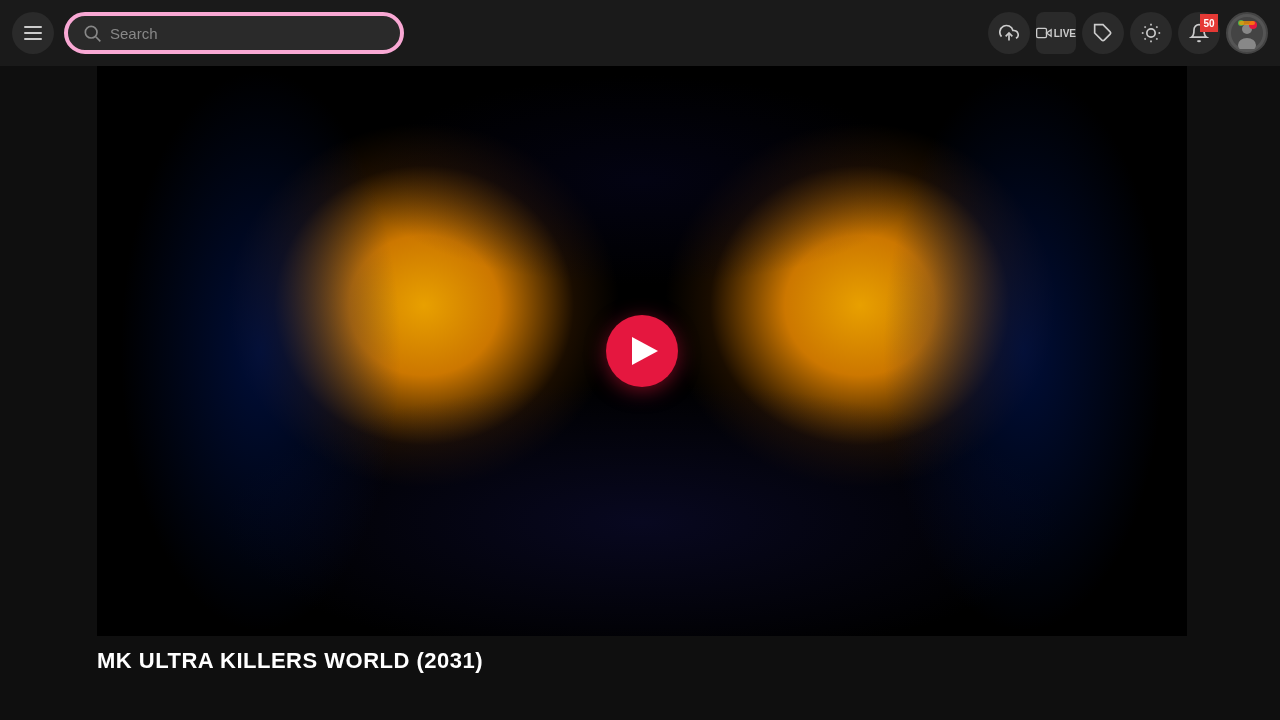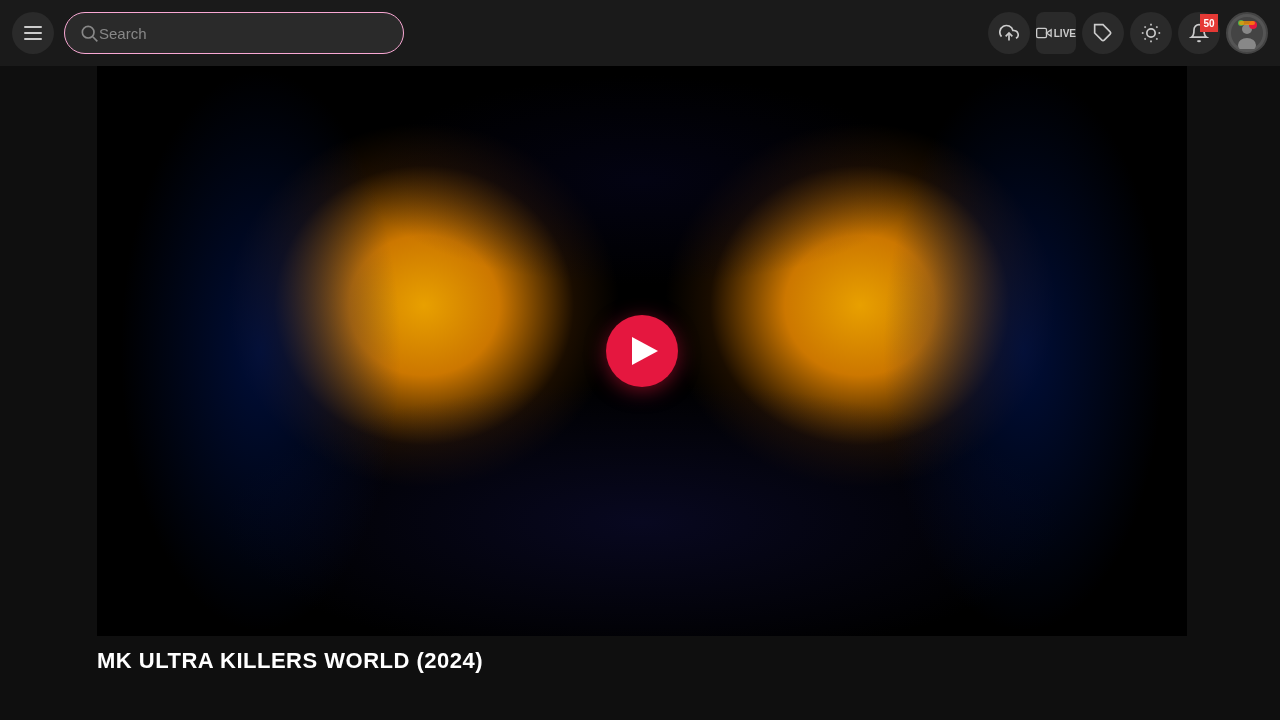--- a/index.html
+++ b/index.html
@@ -84,21 +84,22 @@
     
     .search-bar {
       flex: 1;
       max-width: 340px;
       display: flex;
       align-items: center;
       background: #2a2a2a;
       border-radius: 24px;
       padding: 12px 14px;
       height: 42px;
-      border: 1px solid #f9a8d4;
+      gap: 8px;
+      border: 4px solid #f9a8d4;
     }
 
     .search-bar input {
       background: transparent;
       border: none;
       outline: none;
       color: #ccc;
       font-size: 15px;
       width: 100%;
     }
@@ -390,16 +391,16 @@
       <div class="owl-feathers-overlay"></div>
 
       <div class="play-button">
         <div class="play-triangle"></div>
       </div>
 
     </div>
   </div>
 
   <div class="video-title-area">
-    <h1 class="video-title">MK ULTRA KILLERS WORLD (2024)</h1>
+    <h1 class="video-title">MK ULTRA KILLERS WORLD (2031)</h1>
   </div>
 
 </main>
 
 </body></html>

